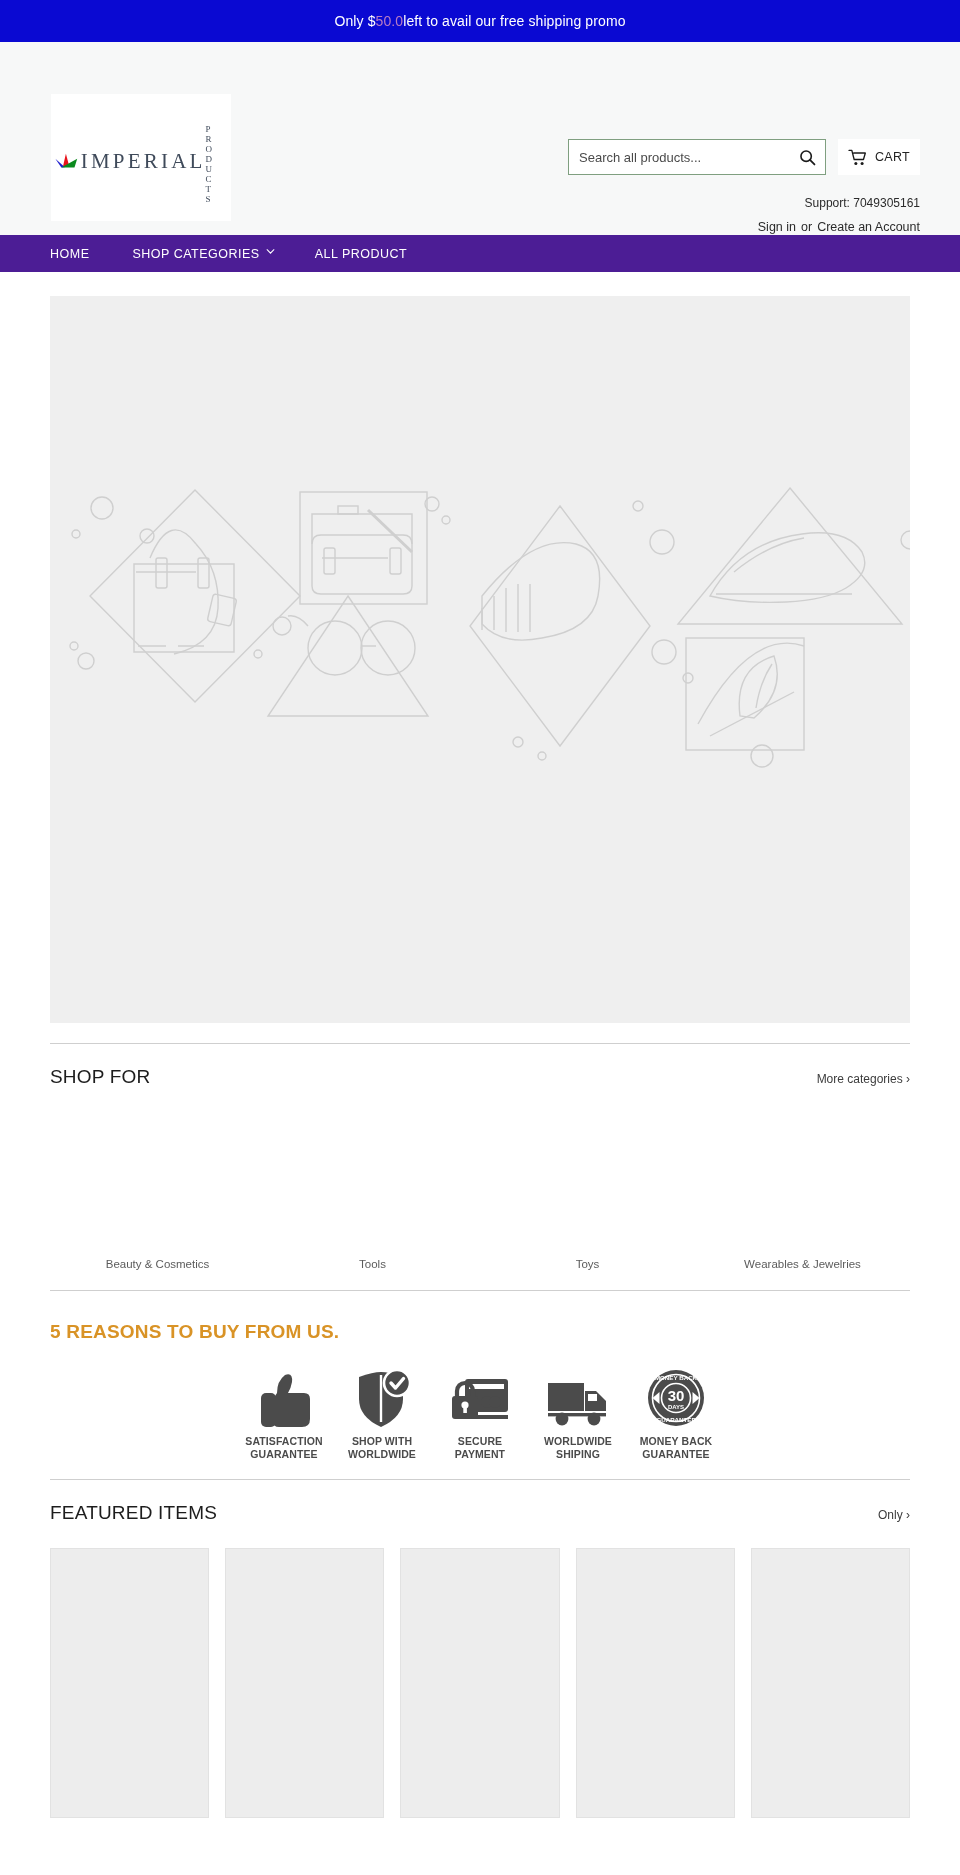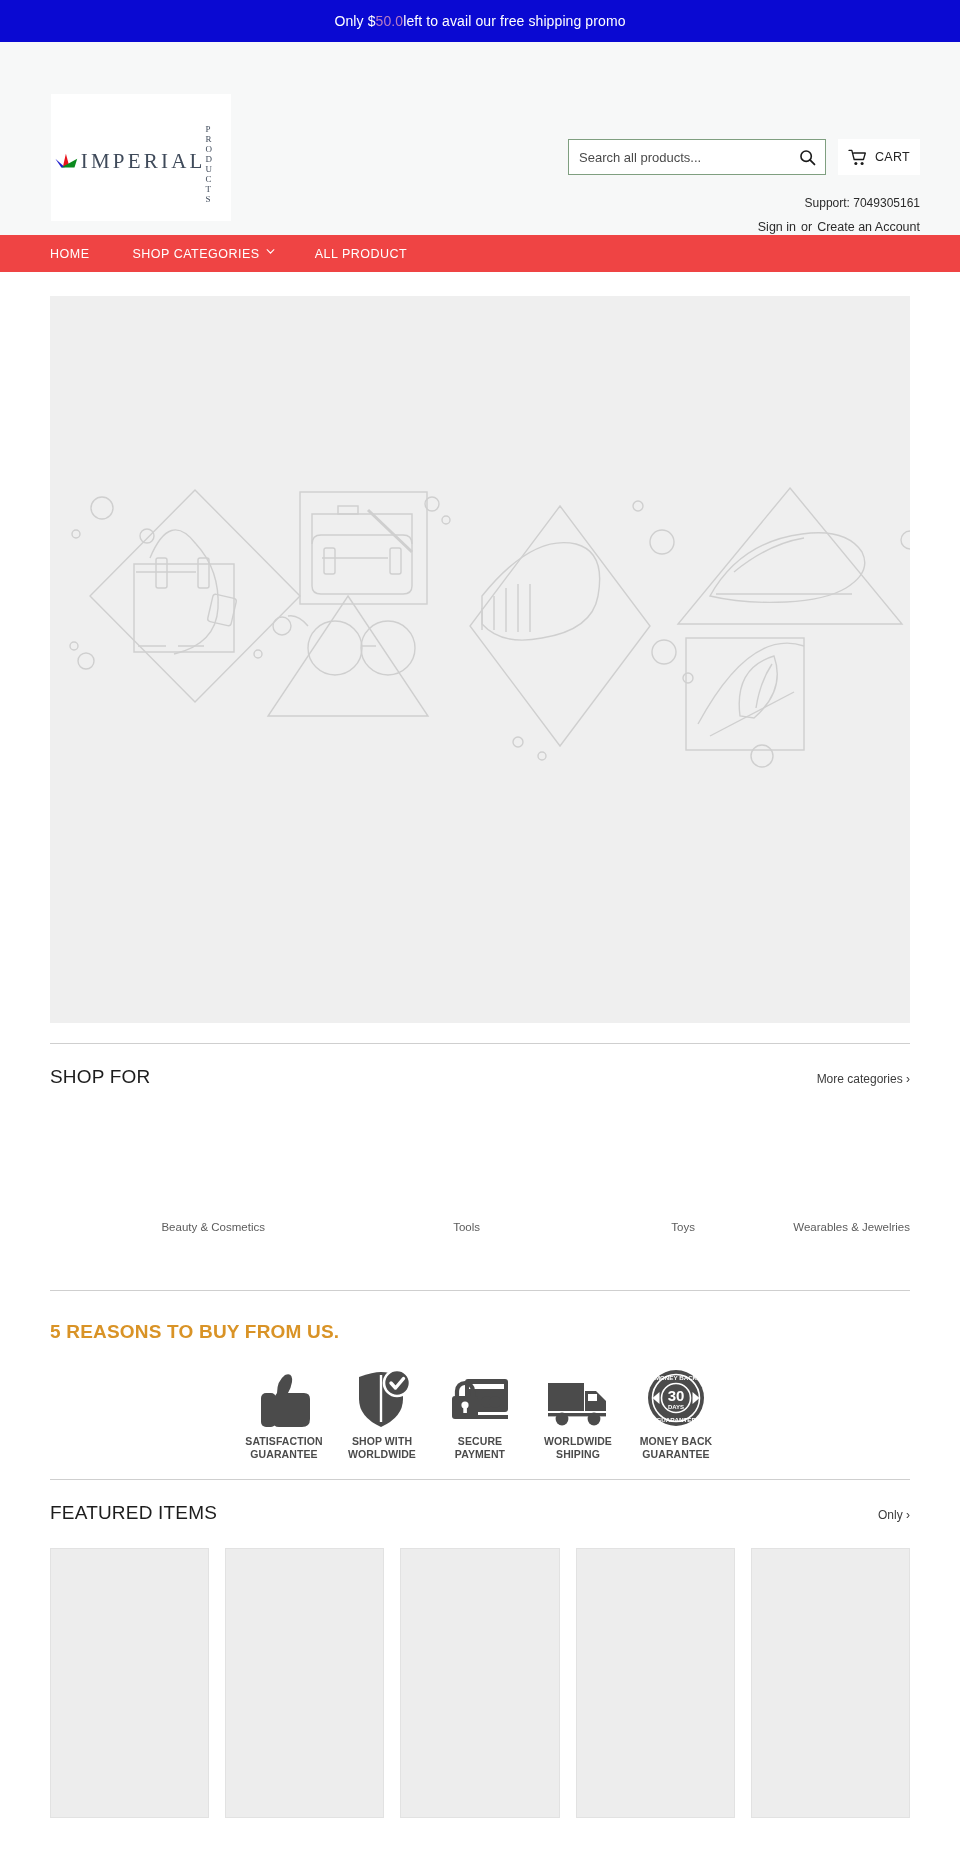--- a/index.html
+++ b/index.html
@@ -119,21 +119,21 @@
     font-size: 12.5px;
     color: #2b2b2b;
     margin-top: 10px;
   }
   .account-line a { color: #2b2b2b; text-decoration: none; cursor: pointer; }
   .account-line .sep { margin: 0 5px; }
 
   
   .main-nav {
     height: 37px;
-    background: #ef4444;
+    background: #4c1d95;
     display: flex;
     align-items: center;
     padding-left: 50px;
     gap: 0;
   }
   .nav-item {
     color: #ffffff;
     font-size: 12.5px;
     letter-spacing: .5px;
     padding: 0 19px 0 0;
@@ -184,21 +184,21 @@
   .category-row {
     width: 860px;
     display: flex;
     margin-top: 42px;
     height: 140px;
     align-items: flex-end;
   }
   .category-cell {
     flex: 1 1 0;
     display: flex;
-    flex-direction: row;
+    flex-direction: column;
     align-items: center;
     justify-content: flex-end;
     cursor: pointer;
   }
   .category-thumb { width: 96px; height: 96px; background: transparent; }
   .category-label {
     font-size: 11.5px;
     color: #5c5c5c;
     margin-top: 10px;
     white-space: nowrap;

